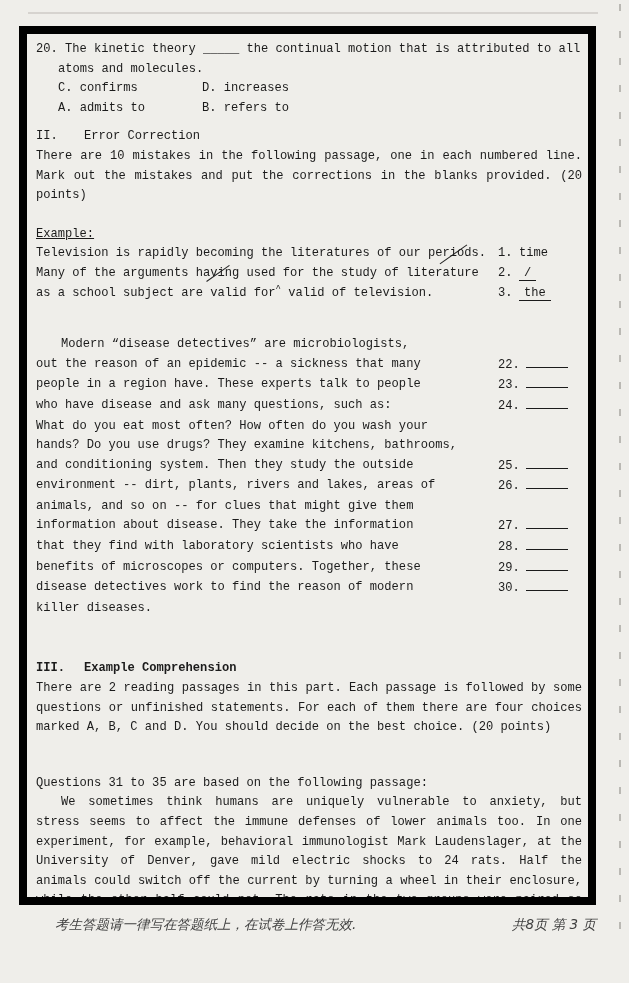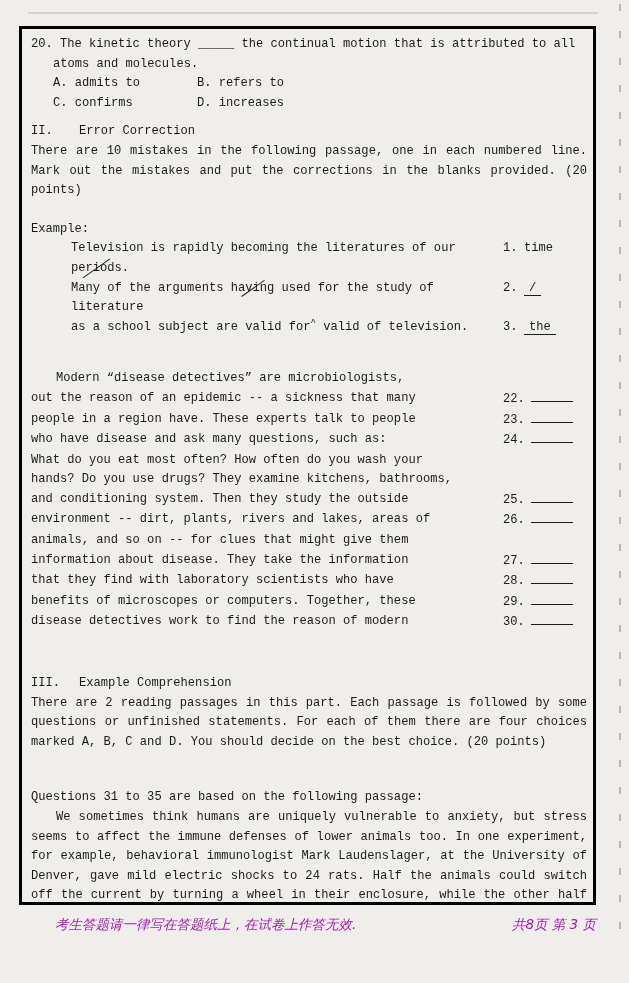--- a/index.html
+++ b/index.html
@@ -9,33 +9,33 @@
     font-family:"Liberation Mono","DejaVu Sans Mono",monospace;
     color:#1b1b1b;
   }
   .top-streak{position:absolute;top:12px;left:28px;width:570px;height:2px;
     background:#c8c5c0;opacity:.65;}
   .edge-dashes{position:absolute;top:4px;bottom:40px;left:619px;width:2px;
     background:repeating-linear-gradient(to bottom,#8f8d87 0 7px,transparent 7px 27px);
     opacity:.55;}
   .box{
     position:absolute;left:19px;top:26px;width:577px;height:879px;
-    border:3px solid #000000;box-sizing:border-box;
+    border:8px solid #000000;box-sizing:border-box;
     padding:6px 6px 0 9px;overflow:hidden;
     font-size:12.1px;line-height:19.6px;
   }
   .q20-l2{padding-left:22px;}
   .opt-row{display:flex;padding-left:22px;}
   .opt-a{width:144px;flex:none;}
   .sec-head{display:flex;margin-top:9px;}
-  .sec-head.s3{margin-top:41px;}
+  .sec-head.s3{margin-top:41px;font-weight:bold;}
   .sec-num{width:48px;flex:none;}
   .instr{text-align:justify;}
-  .example-label{margin-top:19px;}
-  .ex-row{display:flex;margin-left:40px;}
+  .example-label{margin-top:19px;text-decoration:underline;}
+  .ex-row{display:flex;}
   .ex-text{flex:1;min-width:0;}
   .ans-col{width:84px;flex:none;}
   .ans-num{display:inline-block;width:21px;}
   .ans-text.u{border-bottom:1.6px solid #1b1b1b;padding:0 5px;}
   .mk-slash{position:relative;display:inline-block;}
   .mk-slash::after{content:'';position:absolute;left:18%;right:18%;top:48%;height:0;
     border-top:1.7px solid #222;transform:rotate(-35deg);}
   .mk-caret{position:relative;top:-0.5em;font-size:9px;}
   .ec-wrap{margin-top:31px;}
   .ec-row{display:flex;}
@@ -43,41 +43,41 @@
   .ec-text.indent{text-indent:25px;}
   .num-col{width:84px;flex:none;}
   .ec-num{display:inline-block;width:28px;}
   .blank{display:inline-block;width:42px;height:12px;border-bottom:1.8px solid #1b1b1b;}
   .q31{margin-top:36px;}
   .rc-passage{text-align:justify;text-indent:25px;}
   .footer{
     position:absolute;left:55px;right:33px;top:916px;
     display:flex;justify-content:space-between;
     font-family:"DejaVu Sans",sans-serif;font-style:italic;
-    font-size:13.5px;color:#a21caf;
+    font-size:13.5px;color:#404040;
   }
 </style>
 </head>
 <body>
 
 <div class="top-streak"></div>
 <div class="edge-dashes"></div>
 
 <div class="box">
 
   <div>
     <div>20. The kinetic theory _____ the continual motion that is attributed to all</div>
     <div class="q20-l2">atoms and molecules.</div>
     <div class="opt-row">
+      <span class="opt-a">C. confirms</span>
+      <span>D. increases</span>
+    </div>
+    <div class="opt-row">
       <span class="opt-a">A. admits to</span>
       <span>B. refers to</span>
-    </div>
-    <div class="opt-row">
-      <span class="opt-a">C. confirms</span>
-      <span>D. increases</span>
     </div>
   </div>
 
   <div class="sec-head">
     <span class="sec-num">II.</span>
     <span>Error Correction</span>
   </div>
   <div class="instr">There are 10 mistakes in the following passage, one in each numbered line. Mark out the mistakes and put the corrections in the blanks provided. (20 points)</div>
 
   <div class="example-label">Example:</div>
@@ -142,20 +142,24 @@
         <div class="num-col"><span class="ec-num">28.</span><span class="blank"></span></div>
       </div>
       <div class="ec-row">
         <div class="ec-text">benefits of microscopes or computers. Together, these</div>
         <div class="num-col"><span class="ec-num">29.</span><span class="blank"></span></div>
       </div>
       <div class="ec-row">
         <div class="ec-text">disease detectives work to find the reason of modern</div>
         <div class="num-col"><span class="ec-num">30.</span><span class="blank"></span></div>
       </div>
+      <div class="ec-row">
+        <div class="ec-text">killer diseases.</div>
+        <div class="num-col"></div>
+      </div>
     </div>
 
   <div class="sec-head s3">
     <span class="sec-num">III.</span>
     <span>Example Comprehension</span>
   </div>
   <div class="instr">There are 2 reading passages in this part. Each passage is followed by some questions or unfinished statements. For each of them there are four choices marked A, B, C and D. You should decide on the best choice. (20 points)</div>
 
   <div class="q31">Questions 31 to 35 are based on the following passage:</div>
   <div class="rc-passage">We sometimes think humans are uniquely vulnerable to anxiety, but stress seems to affect the immune defenses of lower animals too. In one experiment, for example, behavioral immunologist Mark Laudenslager, at the University of Denver, gave mild electric shocks to 24 rats. Half the animals could switch off the current by turning a wheel in their enclosure, while the other half could not. The rats in the two groups were paired so that each time one rat</div>

